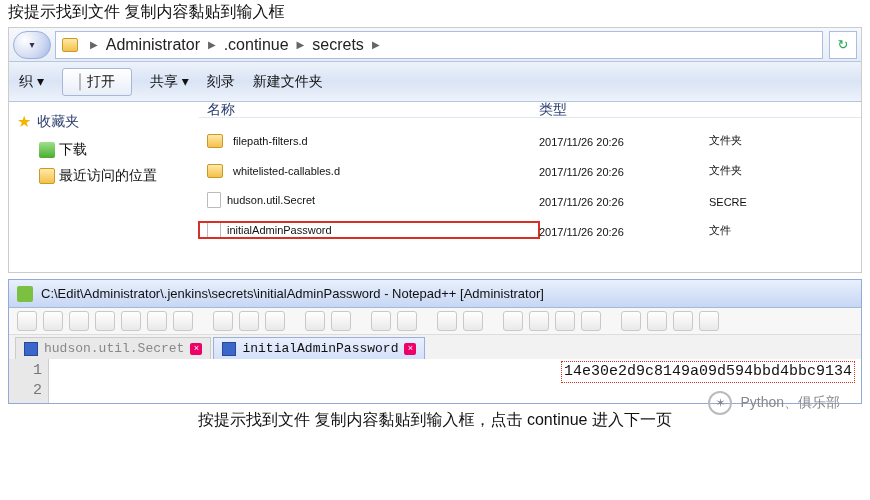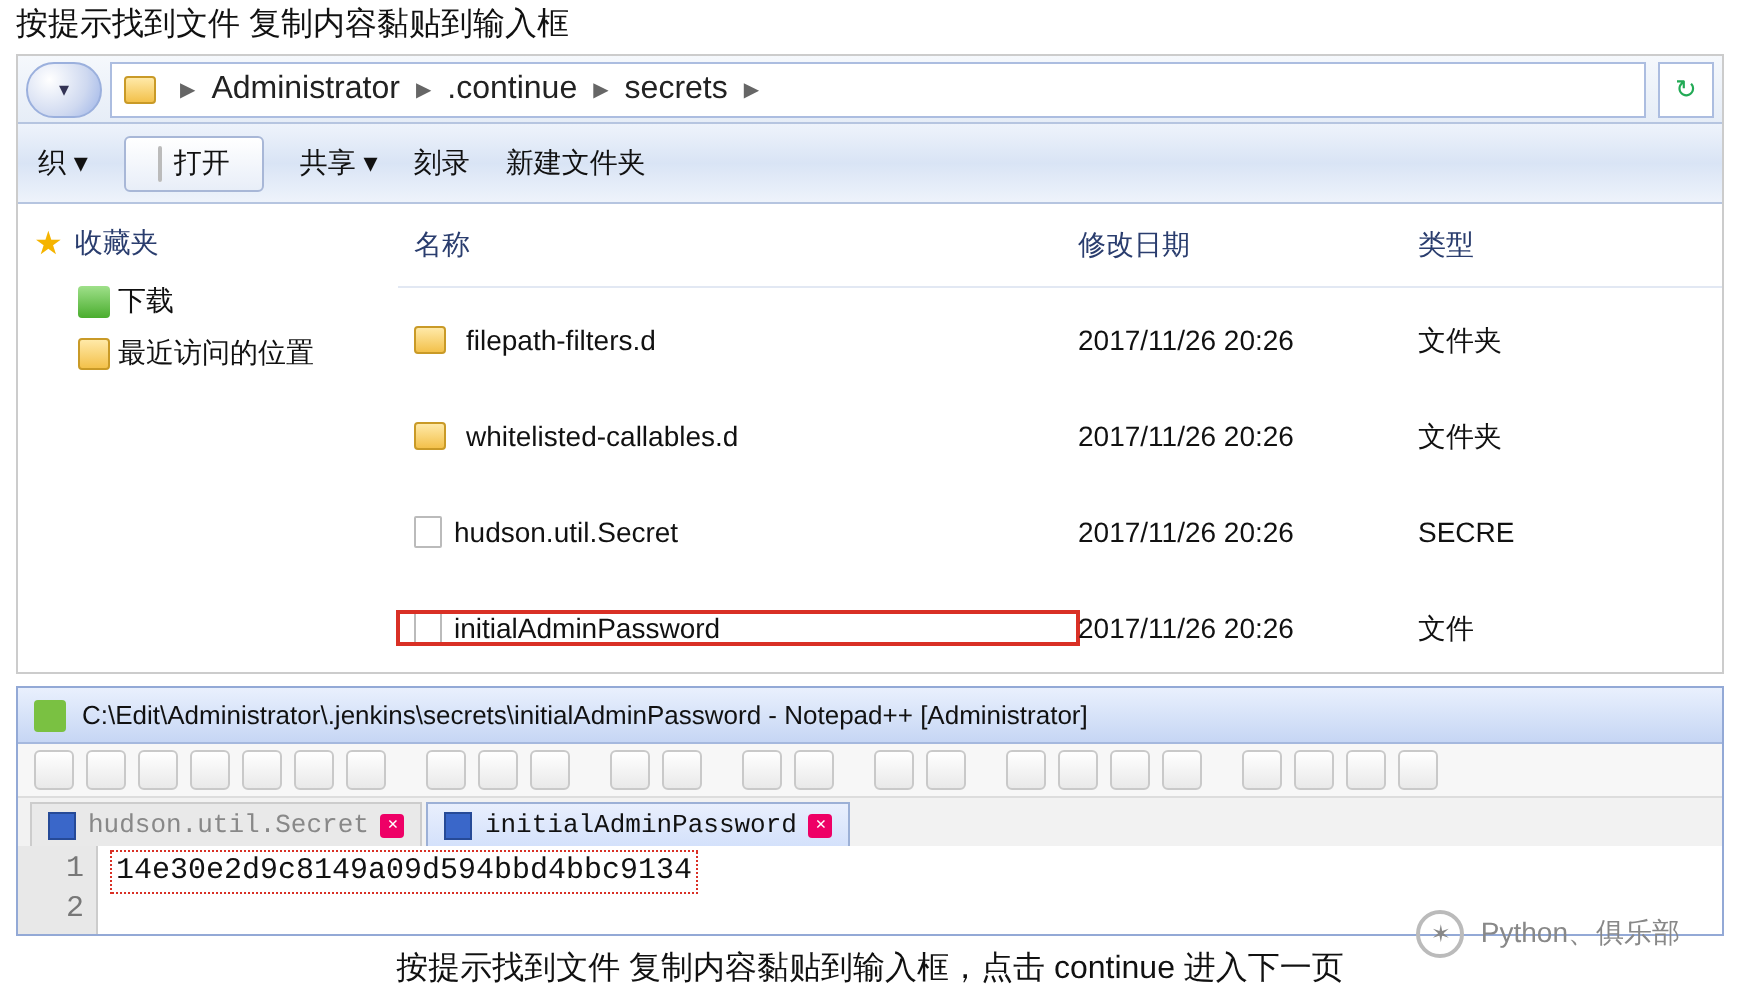--- a/index.html
+++ b/index.html
@@ -44,25 +44,25 @@
 
   
   .explorer-body { display: flex; min-height: 170px; background: #fff; }
   .sidebar { width: 190px; padding: 10px 8px; }
   .fav-head { display: flex; align-items: center; gap: 6px; color: #2a3d6e; font-size: 14px; margin-bottom: 6px; }
   .fav-item { display: flex; align-items: center; gap: 4px; padding: 4px 4px 4px 22px; font-size: 14px; }
   .icon16 { width: 16px; height: 16px; display: inline-block; }
   .star { color: #f5b400; font-size: 16px; }
 
   .filelist { flex: 1; }
-  .fl-head { display: flex; border-bottom: 1px solid #e2e8f3; height: 42px; align-items: center; color: #2a3d6e; font-size: 14px; }
+  .fl-head { display: flex; border-bottom: 1px solid #e2e8f3; height: 16px; align-items: center; color: #2a3d6e; font-size: 14px; }
   .col-name { width: 340px; padding-left: 8px; }
   .col-date { width: 170px; }
   .col-type { flex: 1; }
-  .fl-row { display: flex; align-items: flex-start; height: 30px; font-size: 14px; margin-top: 18px; }
+  .fl-row { display: flex; align-items: flex-end; height: 30px; font-size: 11px; }
   .fl-row .col-name { display: flex; align-items: center; gap: 6px; }
   .file-glyph { width: 14px; height: 16px; background: #fff; border: 1px solid #bbb; border-radius: 1px; }
   .highlight-red { outline: 2px solid #d93025; outline-offset: -1px; }
 
   
   .npp { margin: 6px 8px 0 8px; border: 1px solid #93a9d6; }
   .npp-title {
     height: 28px; display: flex; align-items: center; padding: 0 8px;
     background: linear-gradient(#e9f0fd,#c6d6f4);
     border-bottom: 1px solid #a5b8de; font-size: 13px;
@@ -82,21 +82,21 @@
     border: 1px solid #9cb0d6; border-bottom: none; background: linear-gradient(#e9effd,#d4e1fb);
   }
   .npp-tab.inactive { color: #888; background: #e9e9e9; border-color: #ccc; }
   .tab-x { width: 12px; height: 12px; background: #e06; border-radius: 2px; display: inline-flex; align-items: center; justify-content: center; color: #fff; font-size: 9px; }
   .disk-ic { width: 14px; height: 14px; background: #3a67c9; border: 1px solid #264a97; }
 
   .npp-editor { display: flex; font-family: "Courier New", monospace; font-size: 15px; }
   .gutter { width: 40px; background: #e8e8e8; border-right: 1px solid #ccc; color: #777; text-align: right; padding: 2px 6px; }
   .gutter div { line-height: 20px; }
   .code-area { flex: 1; padding: 2px 6px; }
-  .code-line { line-height: 20px; }
+  .code-line { line-height: 20px; text-align: right; }
   .dotted-red { border: 1px dotted #d93025; padding: 0 2px; display: inline-block; }
 
   
   .watermark {
     position: absolute; right: 30px; bottom: 20px;
     display: flex; align-items: center; gap: 8px;
     color: #888; font-size: 14px;
   }
   .wm-ic { width: 24px; height: 24px; border: 2px solid #bbb; border-radius: 50%; display: flex; align-items: center; justify-content: center; font-size: 12px; }
   .root { position: relative; }
@@ -153,21 +153,20 @@
         </div>
         <div class="fav-item">
           <span class="icon16" style="background:linear-gradient(#ffe9a8,#f3c14b);border:1px solid #c99a27;border-radius:2px;"></span>
           <span>最近访问的位置</span>
         </div>
       </div>
 
       <div class="filelist">
         <div class="fl-head">
           <div class="col-name">名称</div>
-          <div class="col-date">修改日期</div>
           <div class="col-type">类型</div>
         </div>
         <div id="file-rows">
             <div class="fl-row">
               <div class="col-name">
                 <span class="folder-glyph"></span>
                 <span>filepath-filters.d</span>
               </div>
               <div class="col-date">2017/11/26 20:26</div>
               <div class="col-type">文件夹</div>

